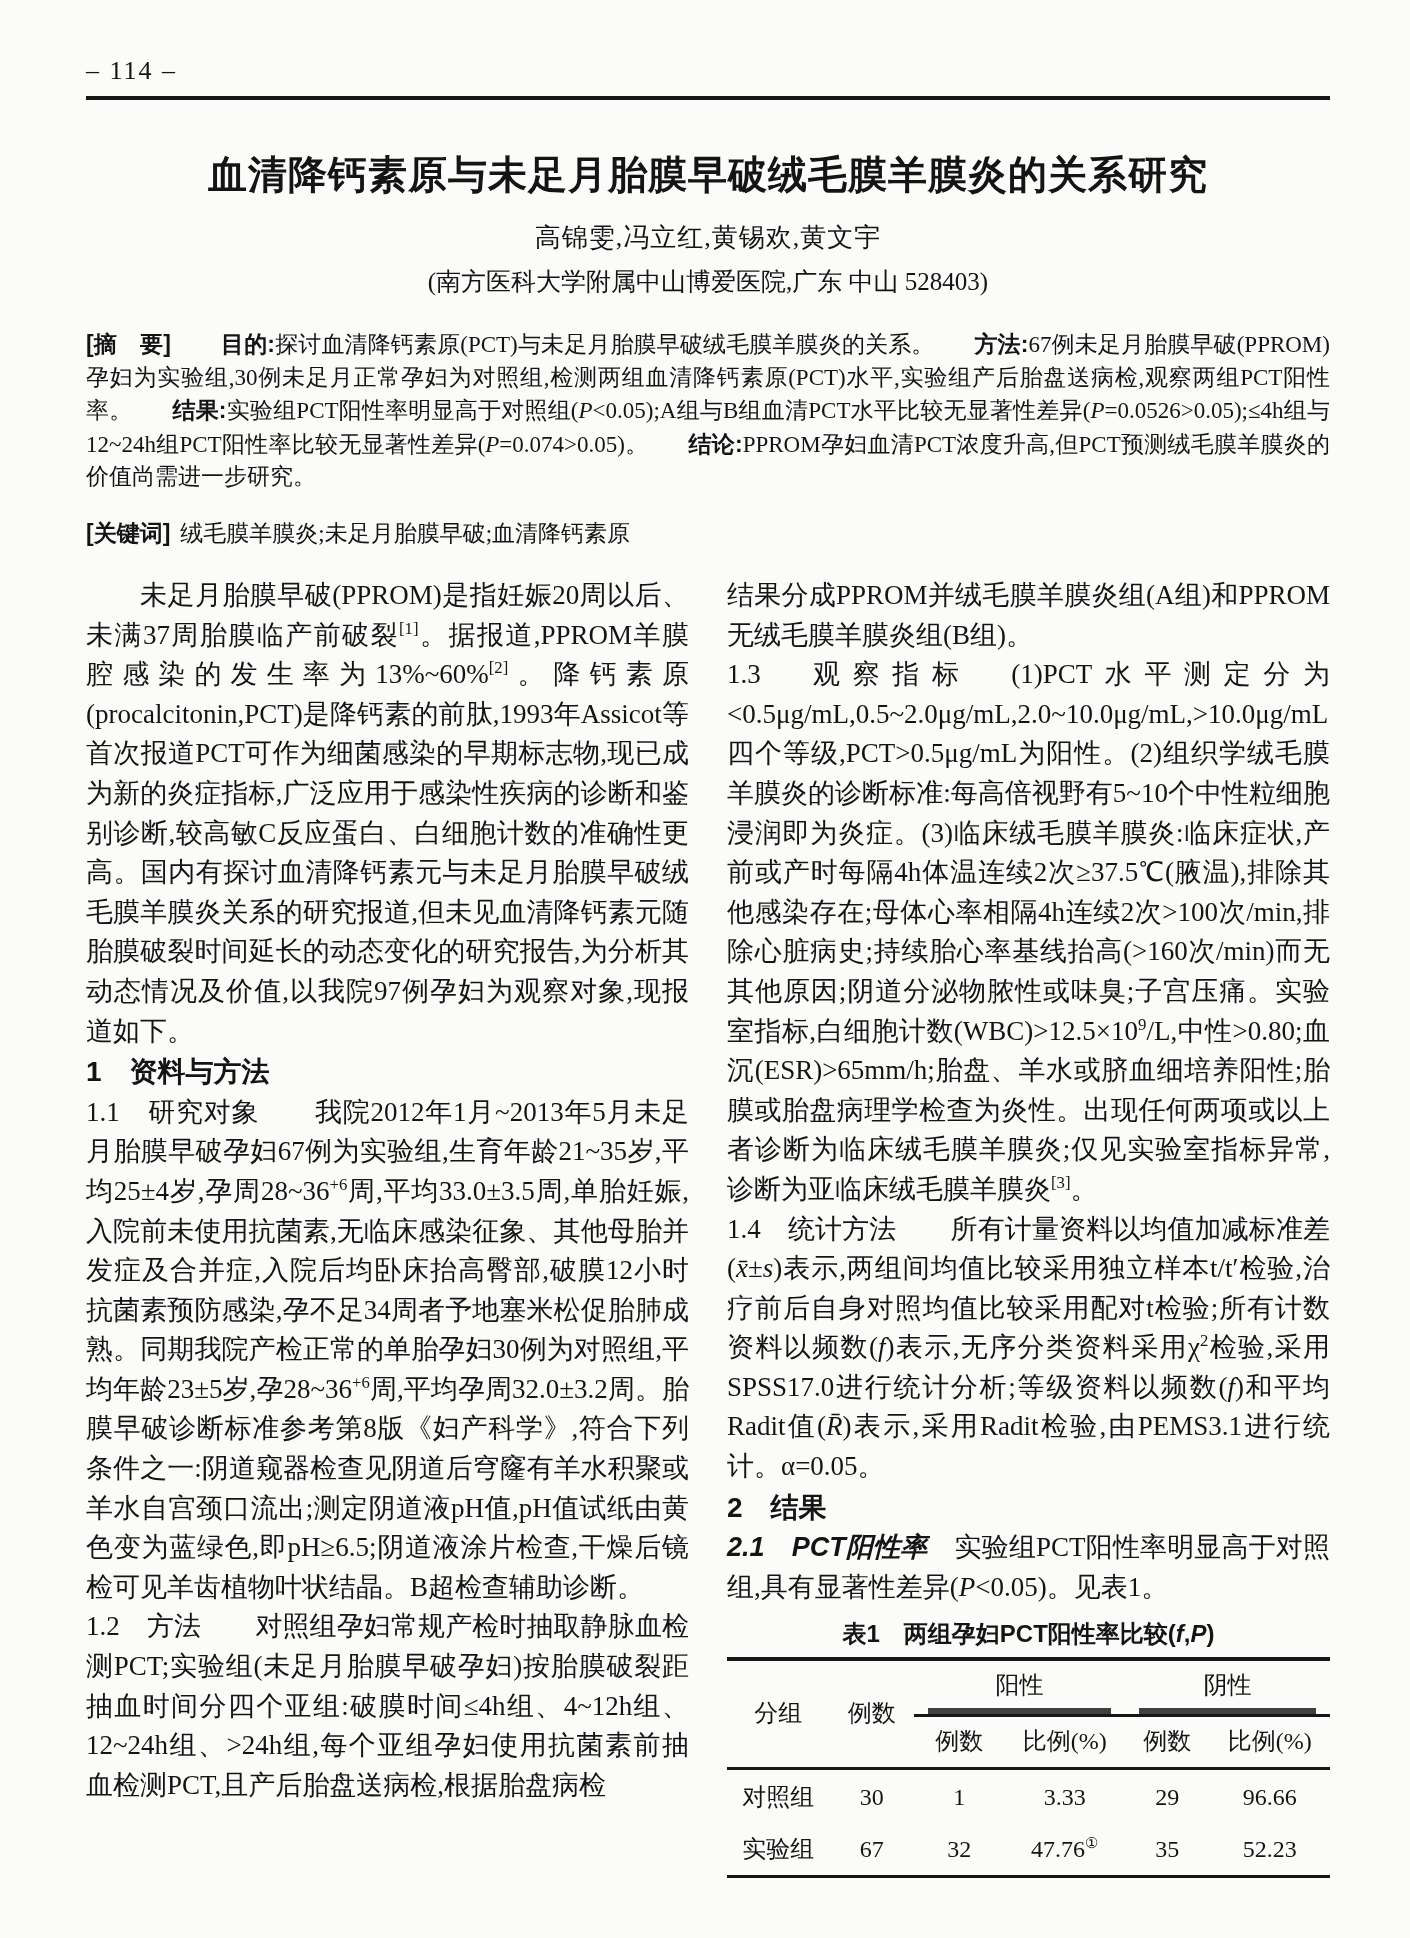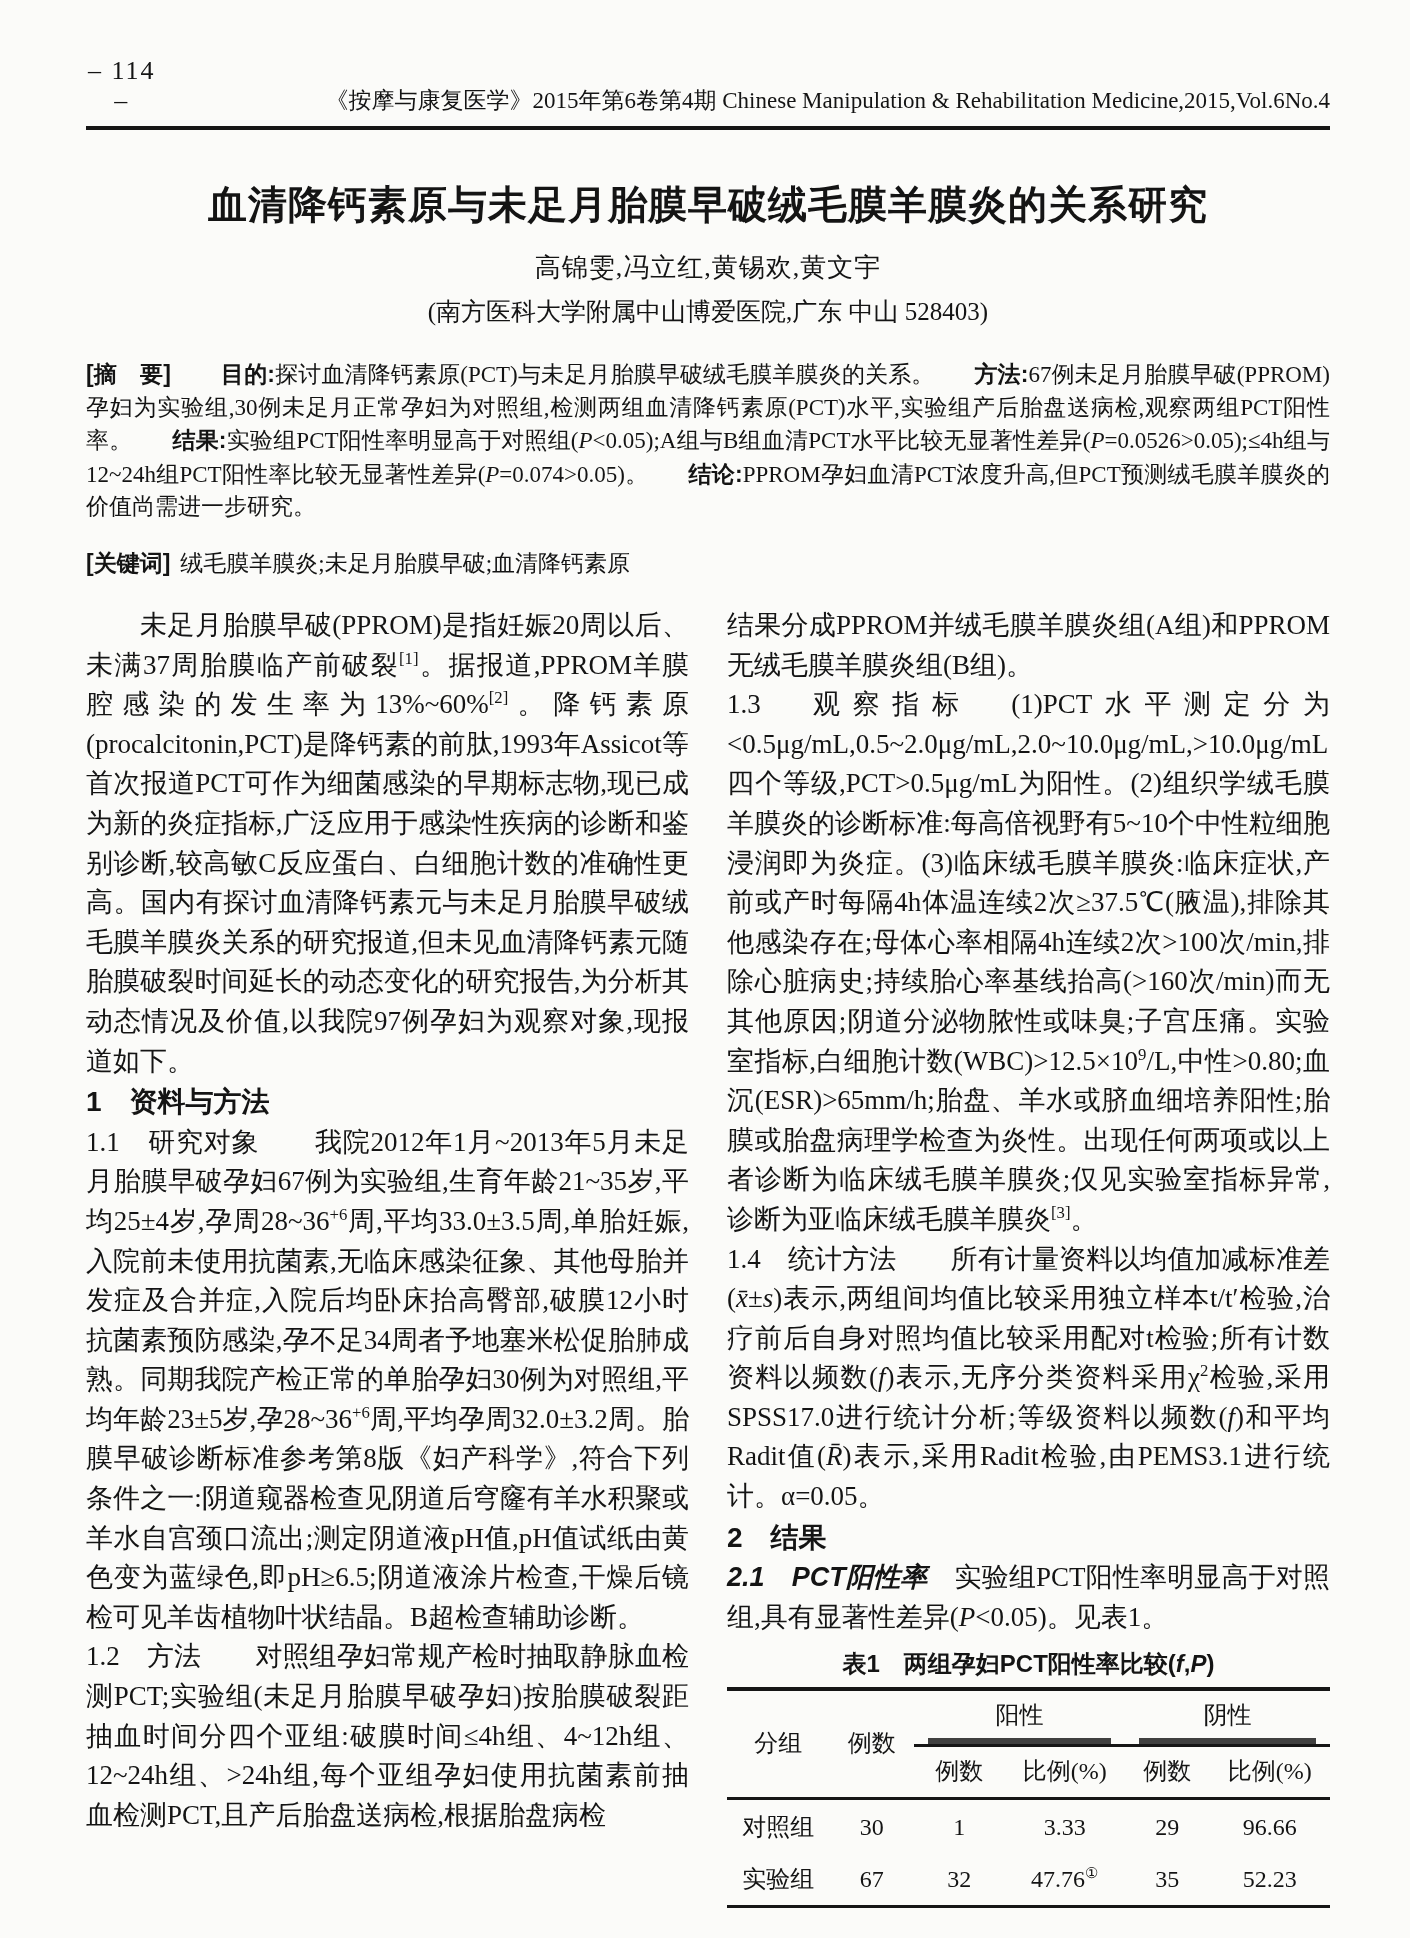--- a/index.html
+++ b/index.html
@@ -66,21 +66,20 @@
   table.pct th.span2 div { border-bottom:6px solid #404040; margin:0 12px; padding-bottom:2px; }
   table.pct td { padding-top:8px; }
 </style>
 </head>
 <body>
 
 <div class="page">
 
   <div class="runhead">
     <span class="pagenum">– 114 –</span>
-    <span class="journal">《按摩与康复医学》2015年第6卷第4期  Chinese Manipulation &amp; Rehabilitation Medicine,2015,Vol.6No.4</span>
   </div>
   <div class="headrule"></div>
 
   <div class="title">血清降钙素原与未足月胎膜早破绒毛膜羊膜炎的关系研究</div>
   <div class="authors">高锦雯,冯立红,黄锡欢,黄文宇</div>
   <div class="affil">(南方医科大学附属中山博爱医院,广东 中山 528403)</div>
 
   <div class="absblock">
     <p><span class="lbl">[摘　要]</span><span><b>目的:</b>探讨血清降钙素原(PCT)与未足月胎膜早破绒毛膜羊膜炎的关系。<b>方法:</b>67例未足月胎膜早破(PPROM)孕妇为实验组,30例未足月正常孕妇为对照组,检测两组血清降钙素原(PCT)水平,实验组产后胎盘送病检,观察两组PCT阳性率。<b>结果:</b>实验组PCT阳性率明显高于对照组(<i>P</i>&lt;0.05);A组与B组血清PCT水平比较无显著性差异(<i>P</i>=0.0526&gt;0.05);≤4h组与12~24h组PCT阳性率比较无显著性差异(<i>P</i>=0.074&gt;0.05)。<b>结论:</b>PPROM孕妇血清PCT浓度升高,但PCT预测绒毛膜羊膜炎的价值尚需进一步研究。</span></p>
     <p class="kwline"><span class="lbl">[关键词]</span><span>绒毛膜羊膜炎;未足月胎膜早破;血清降钙素原</span></p>

